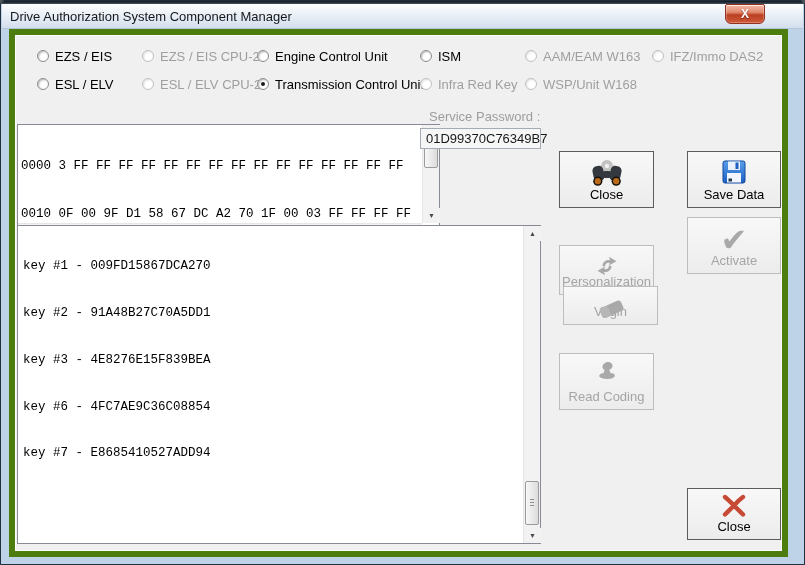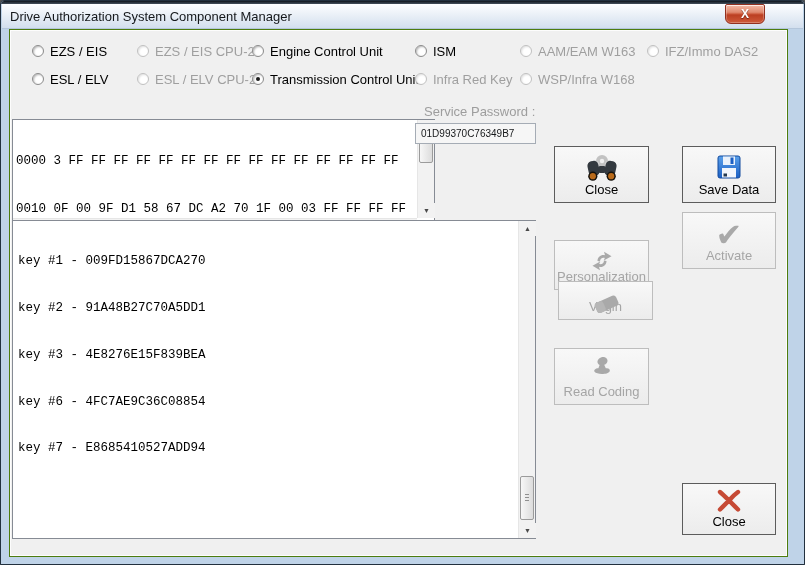--- a/index.html
+++ b/index.html
@@ -14,21 +14,21 @@
   .titlebar{position:absolute;top:3px;left:1px;right:1px;height:25px;
     background:linear-gradient(#fdfeff,#eaf0f7 45%,#d3dfee);border-bottom:1px solid #b4c6db;}
   .title{position:absolute;left:8px;top:5px;font-size:13px;color:#15181b;}
   .close-btn{position:absolute;top:3px;right:39px;width:40px;height:20px;
     border:1px solid #93301f;border-radius:2px 2px 6px 6px;
     background:linear-gradient(#f4b9a6 0%,#e08a70 40%,#cd5a3c 50%,#bb3f22 55%,#cf5a3a 100%);
     box-shadow:inset 0 1px 0 rgba(255,255,255,.65), inset 0 0 0 1px rgba(255,255,255,.25);
     color:#fff;font-size:12px;font-weight:bold;text-align:center;line-height:18px;
     text-shadow:0 1px 1px rgba(60,10,0,.6);cursor:pointer;}
   .panel{position:absolute;left:8px;top:28px;width:779px;height:528px;
-    background:#f0f0f0;border:1px solid #4d7c0f;box-shadow:inset 0 0 0 1px #fdfdfd;}
+    background:#f0f0f0;border:6px solid #4d7c0f;box-shadow:inset 0 0 0 1px #fdfdfd;}
 
   
   .radio{position:absolute;height:16px;display:flex;align-items:center;gap:6px;
     font-size:13px;color:#000;cursor:default;}
   .radio .rb{width:12px;height:12px;border-radius:50%;background:#fff;
     border:1px solid #8b8b8b;box-shadow:inset 1px 1px 2px rgba(0,0,0,.28);flex:none;}
   .radio.dis{color:#9f9f9f;}
   .radio.dis .rb{border-color:#c0c0c0;box-shadow:inset 1px 1px 2px rgba(0,0,0,.12);}
   .radio .rb.sel::after{content:"";display:block;width:4px;height:4px;border-radius:50%;
     background:#1c1c1c;margin:3px;}
@@ -55,21 +55,21 @@
   .thumb{position:absolute;left:1px;right:1px;border:1px solid #9b9b9b;border-radius:2px;
     background:linear-gradient(90deg,#f7f7f7,#dcdcdc);cursor:pointer;}
   .hthumb{position:absolute;top:1px;bottom:1px;border:1px solid #bdbdbd;border-radius:2px;
     background:linear-gradient(#f7f7f7,#e0e0e0);cursor:pointer;}
   .grip{position:absolute;left:4px;right:4px;top:50%;height:8px;margin-top:-4px;
     background:repeating-linear-gradient(to bottom,#8f8f8f 0 1px,transparent 1px 3px);}
 
   
   .sp-label{position:absolute;left:414px;top:74px;font-size:13px;color:#9d9d9d;}
   .sp-field{position:absolute;left:405px;top:93px;width:121px;height:21px;
-    background:#f6f6f6;border:1px solid #a5acb5;font-size:10px;color:#16181a;
+    background:#f6f6f6;border:1px solid #a5acb5;font-size:13px;color:#16181a;
     display:flex;align-items:center;padding-left:5px;}
 
   
   .btn{position:absolute;display:flex;flex-direction:column;align-items:center;
     justify-content:flex-end;padding-bottom:5px;font-size:13px;
     background:linear-gradient(#f8f8f8,#ececec);cursor:pointer;}
   .btn.on{border:1px solid #5c5c5c;color:#000;}
   .btn.off{border:1px solid #bdbdbd;color:#a5a5a5;cursor:default;}
   .btn .ic{position:absolute;top:6px;left:0;right:0;display:flex;justify-content:center;}
   .check-glyph{font-size:32px;line-height:32px;color:#a9a9a9;font-family:"DejaVu Sans",sans-serif;}
@@ -124,21 +124,21 @@
     <div class="radio" style="left:242px;top:41px">
       <span class="rb sel"></span>
       <span>Transmission Control Unit</span>
     </div>
     <div class="radio dis" style="left:405px;top:41px">
       <span class="rb"></span>
       <span>Infra Red Key</span>
     </div>
     <div class="radio dis" style="left:510px;top:41px">
       <span class="rb"></span>
-      <span>WSP/Infra W168</span>
+      <span>WSP/Unit W168</span>
     </div>
 
     <div class="hexbox">
       <div class="hextext">
         <div><span>0000 </span><span class="selchar"></span><span>3 FF FF FF FF FF FF FF FF FF FF FF FF FF FF FF</span></div>
         <div>0010 0F 00 9F D1 58 67 DC A2 70 1F 00 03 FF FF FF FF</div>
         
         
         
         

